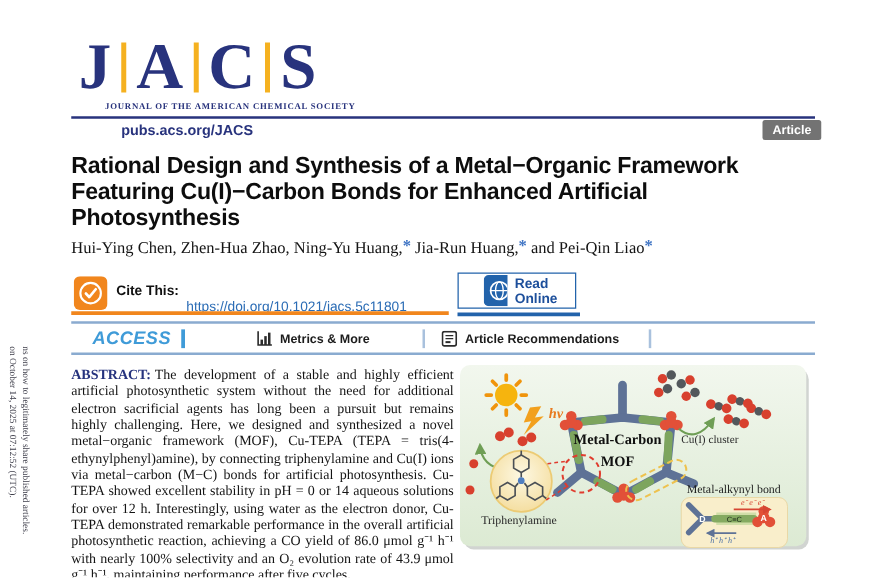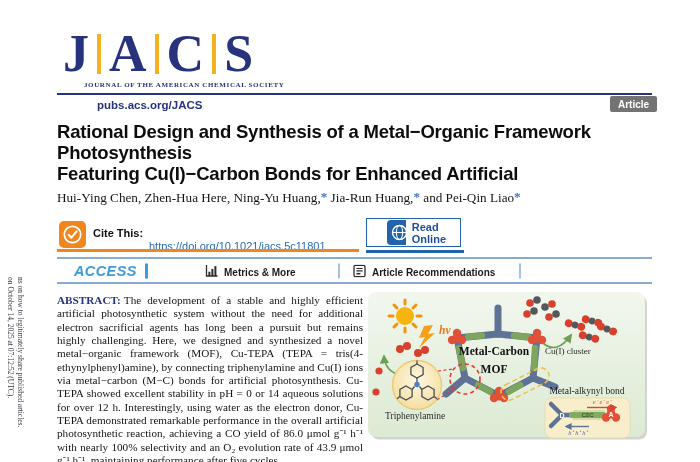--- a/index.html
+++ b/index.html
@@ -86,25 +86,25 @@
     <span class="gbar"></span>
     <span class="letter">S</span>
   </div>
   <div class="tagline">JOURNAL OF THE AMERICAN CHEMICAL SOCIETY</div>
   <div class="rule"></div>
   <a class="journal-url">pubs.acs.org/JACS</a>
   <div class="badge">Article</div>
 
   <div class="title">
     <div>Rational Design and Synthesis of a Metal−Organic Framework</div>
+    <div>Featuring Cu(I)−Carbon Bonds for Enhanced Artificial</div>
     <div>Photosynthesis</div>
-    <div>Featuring Cu(I)−Carbon Bonds for Enhanced Artificial</div>
   </div>
   <div class="authors">
-    <span>Hui-Ying Chen, </span><span>Zhen-Hua Here, </span><span>Ning-Yu Huang,</span><span class="star">*</span><span> Jia-Run Huang,</span><span class="star">*</span><span> and Pei-Qin Liao</span><span class="star">*</span>
+    <span>Hui-Ying Chen, </span><span>Zhen-Hua Zhao, </span><span>Ning-Yu Huang,</span><span class="star">*</span><span> Jia-Run Huang,</span><span class="star">*</span><span> and Pei-Qin Liao</span><span class="star">*</span>
   </div>
 
   <svg class="cite-icon" width="27" height="27">
     <rect x="0" y="0" width="27" height="27" rx="5" fill="#f1861d"></rect>
     <circle cx="13.5" cy="13.5" r="8.2" fill="none" stroke="#fff" stroke-width="1.7"></circle>
     <path d="M9.7 13.8 L12.4 16.7 L17.6 10.4" fill="none" stroke="#fff" stroke-width="2.1" stroke-linecap="round" stroke-linejoin="round"></path>
   </svg>
   <div class="cite-label">Cite This:</div>
   <a class="doi">https://doi.org/10.1021/jacs.5c11801</a>
   <div class="cite-underline"></div>

